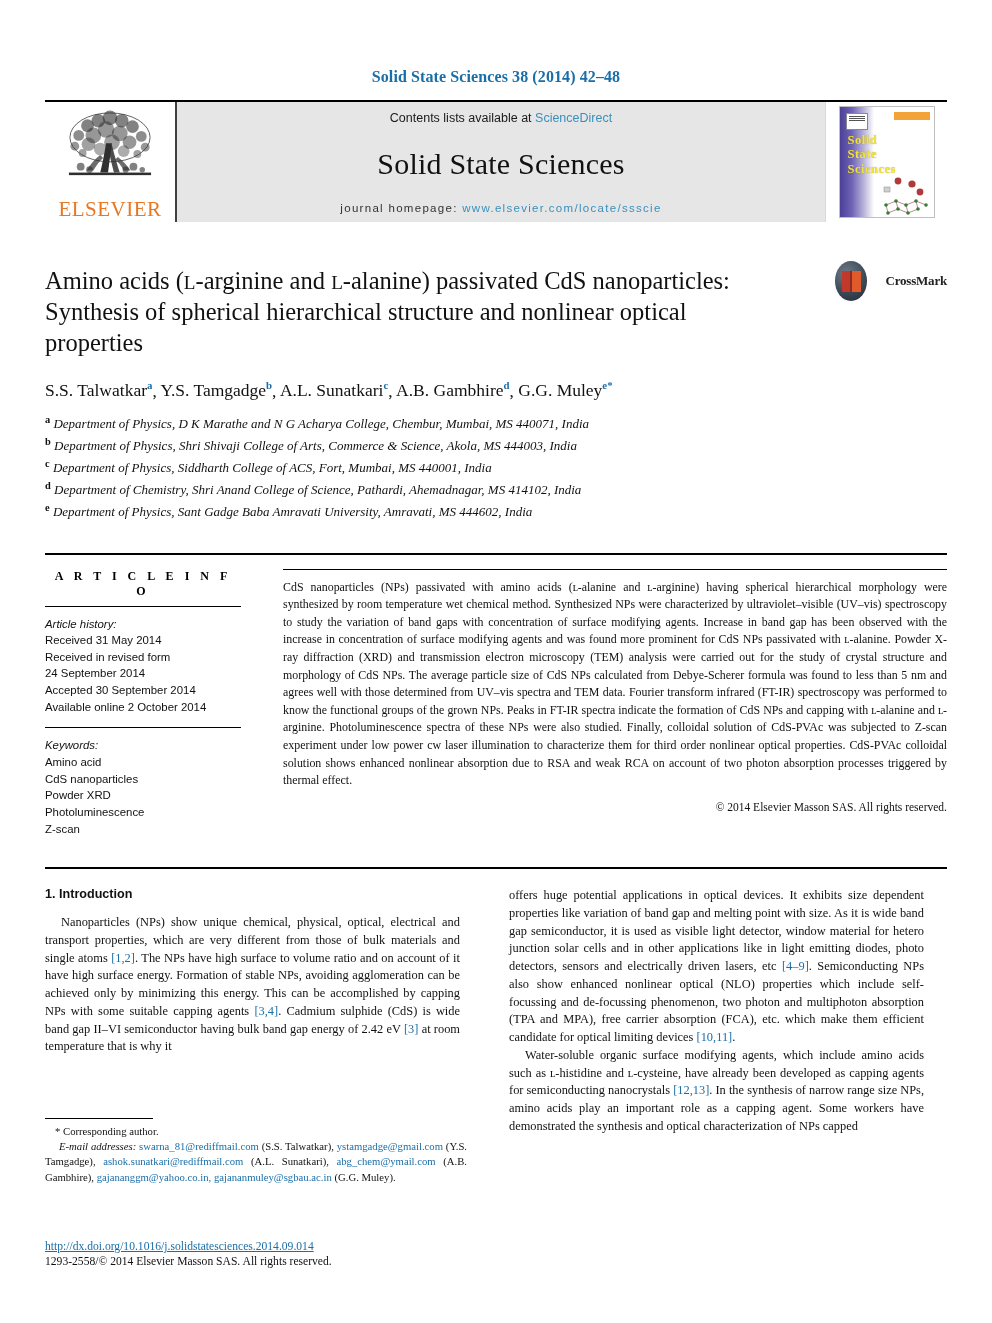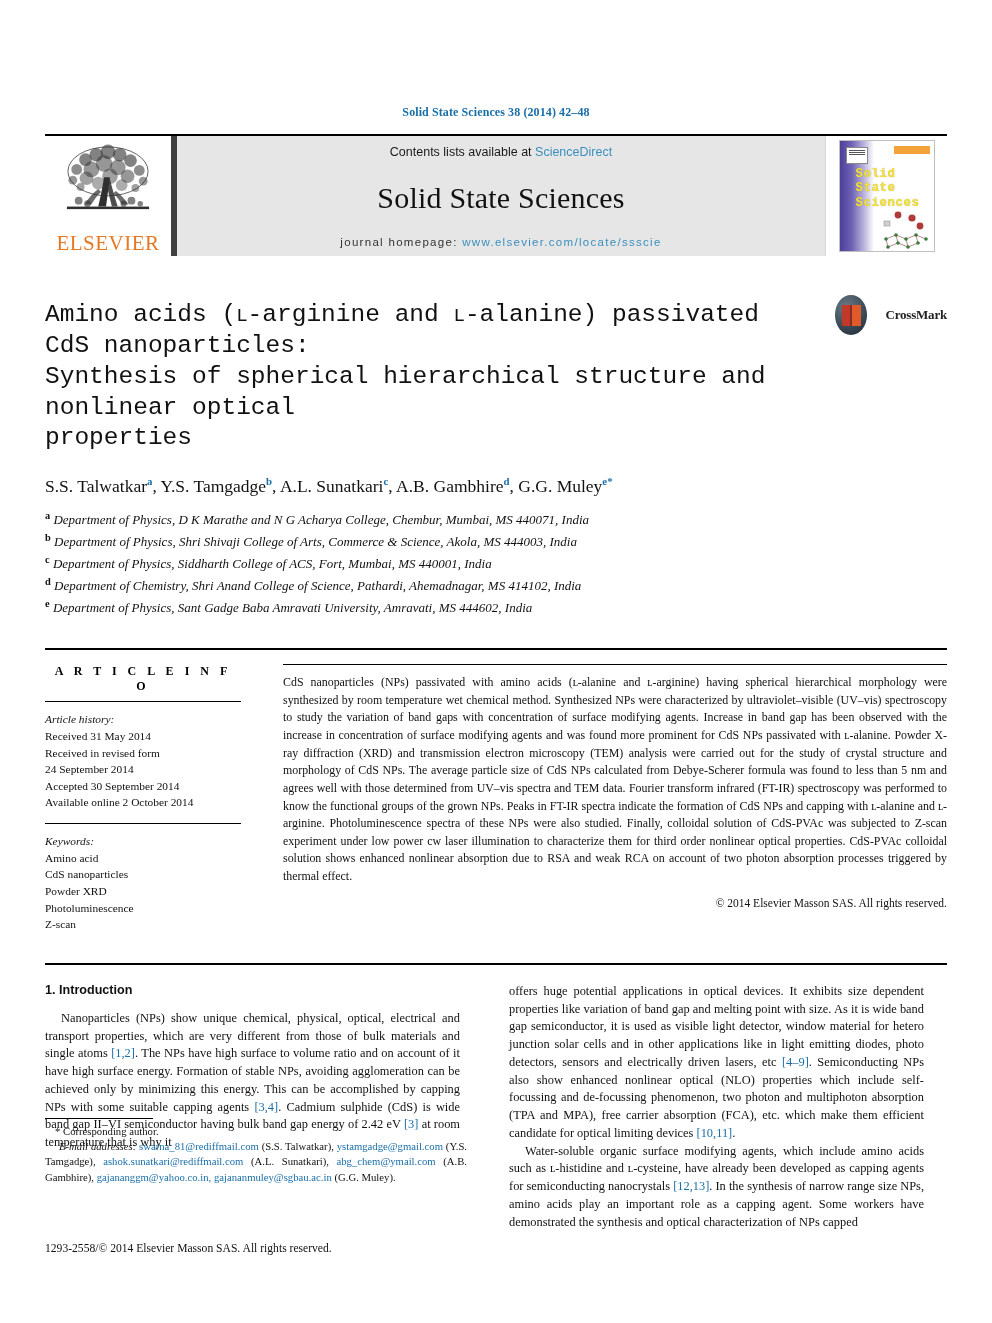--- a/index.html
+++ b/index.html
@@ -12,45 +12,45 @@
     color: #000000;
     position: relative;
     overflow: hidden;
   }
   .page { position: relative; width: 992px; height: 1323px; padding: 0; }
 
   
   .running-head {
     text-align: center;
     font-family: "Liberation Serif", serif;
-    font-size: 12px;
+    font-size: 16px;
     font-weight: bold;
     color: #1a6ea8;
-    padding-top: 105px;
+    padding-top: 68px;
     letter-spacing: 0.1px;
   }
 
   
   .masthead {
     margin: 14px 45px 0 45px;
     border-top: 2.5px solid #000;
     display: flex;
     align-items: stretch;
     height: 122px;
   }
   .elsevier-box {
     width: 132px;
     flex: 0 0 132px;
     background: #fff;
     display: flex;
     flex-direction: column;
     align-items: center;
     justify-content: flex-end;
     padding-bottom: 2px;
-    border-right: 6px solid #404040;
+    border-right: 2px solid #404040;
   }
   .elsevier-tree { width: 98px; height: 88px; display:block; }
   .elsevier-word {
     font-family: "Liberation Serif", serif;
     font-size: 21px;
     letter-spacing: 0.5px;
     color: #E87722;
     line-height: 1;
     margin-top: 1px;
   }
@@ -109,22 +109,22 @@
   }
   .cover-logo:after{
     content:""; position:absolute; left:2px; top:2px; right:2px; height:6px;
     background: repeating-linear-gradient(to bottom,#555 0 1px,#fff 1px 2px);
   }
   .cover-badge {
     position:absolute; right:4px; top:5px; width:36px; height:8px;
     background:#f2a33a;
   }
   .cover-title {
-    position:absolute; left:16px; top:26px;
-    font-family:Liberation Mono, monospace;
+    position:absolute; left:8px; top:26px;
+    font-family:Liberation Serif, serif;
     font-size:12.5px; font-weight:bold; color:#f2e33a;
     line-height:1.15; letter-spacing:0.5px;
     text-shadow: 0 0 1px rgba(120,100,0,.6);
   }
   .cover-art { position:absolute; left:36px; top:68px; width:58px; height:42px; }
 
   
   .title-wrap { margin: 44px 45px 0 45px; position: relative; }
   .crossmark {
     position: absolute; right: 0; top: -8px;
@@ -138,21 +138,21 @@
   }
   .cm-book { width: 19px; height: 21px; position: relative; }
   .cm-book .lf { position:absolute; left:0; top:0; width:9px; height:21px; background:#c0392b; }
   .cm-book .rt { position:absolute; right:0; top:0; width:9px; height:21px; background:#e05a2b; }
   .cm-book .sp { position:absolute; left:8.5px; top:0; width:2px; height:21px; background:#8c2b1f; }
   .cm-text {
     font-family:"Liberation Serif", serif; font-size:13px; font-weight:bold; color:#222;
     letter-spacing:-0.2px;
   }
   h1.article-title {
-    font-family: Liberation Mono, monospace;
+    font-family: Liberation Serif, serif;
     font-weight: normal;
     font-size: 24.5px;
     line-height: 1.26;
     margin: 0;
     padding-right: 130px;
     color: #111;
   }
   .smallcap { font-size: 0.78em; }
   .authors {
     margin-top: 20px;
@@ -187,21 +187,21 @@
     font-family: "Liberation Serif", serif;
     font-weight: bold;
     font-size: 12px;
     letter-spacing: 4px;
     color: #000;
     margin-bottom: 7px;
     text-align: center;
   }
   .rule { border-top: 1px solid #000; margin-bottom: 9px; }
   .info-block {
-    font-family: Liberation Serif, serif;
+    font-family: Liberation Sans, sans-serif;
     font-size: 11.4px;
     line-height: 1.46;
     color: #111;
   }
   .info-block .lbl { font-style: italic; }
   .kw-sep { border-top: 1px solid #000; margin: 12px 0 9px 0; }
   .abstract-body {
     font-family: "Liberation Serif", serif;
     font-size: 11.9px;
     line-height: 1.48;
@@ -458,16 +458,17 @@
     <div class="fn-rule"></div>
     <div class="fn-text">
       <span style="padding-left:10px">*</span>
       <span>Corresponding author.</span><br>
       <span style="padding-left:14px" class="em">E-mail addresses:</span>
       <span class="mail">swarna_81@rediffmail.com</span><span> (S.S. Talwatkar), </span><span class="mail">ystamgadge@gmail.com</span><span> (Y.S. Tamgadge), </span><span class="mail">ashok.sunatkari@rediffmail.com</span><span> (A.L. Sunatkari), </span><span class="mail">abg_chem@ymail.com</span><span> (A.B. Gambhire), </span><span class="mail">gajananggm@yahoo.co.in,</span><span> </span><span class="mail">gajananmuley@sgbau.ac.in</span><span> (G.G. Muley).</span>
     </div>
   </div>
 
   <div class="doi-block">
+    <span class="doi-link">http://dx.doi.org/10.1016/j.solidstatesciences.2014.09.014</span>
     <div class="issn-line">1293-2558/© 2014 Elsevier Masson SAS. All rights reserved.</div>
   </div>
 
 </div>
 
 </body></html>

